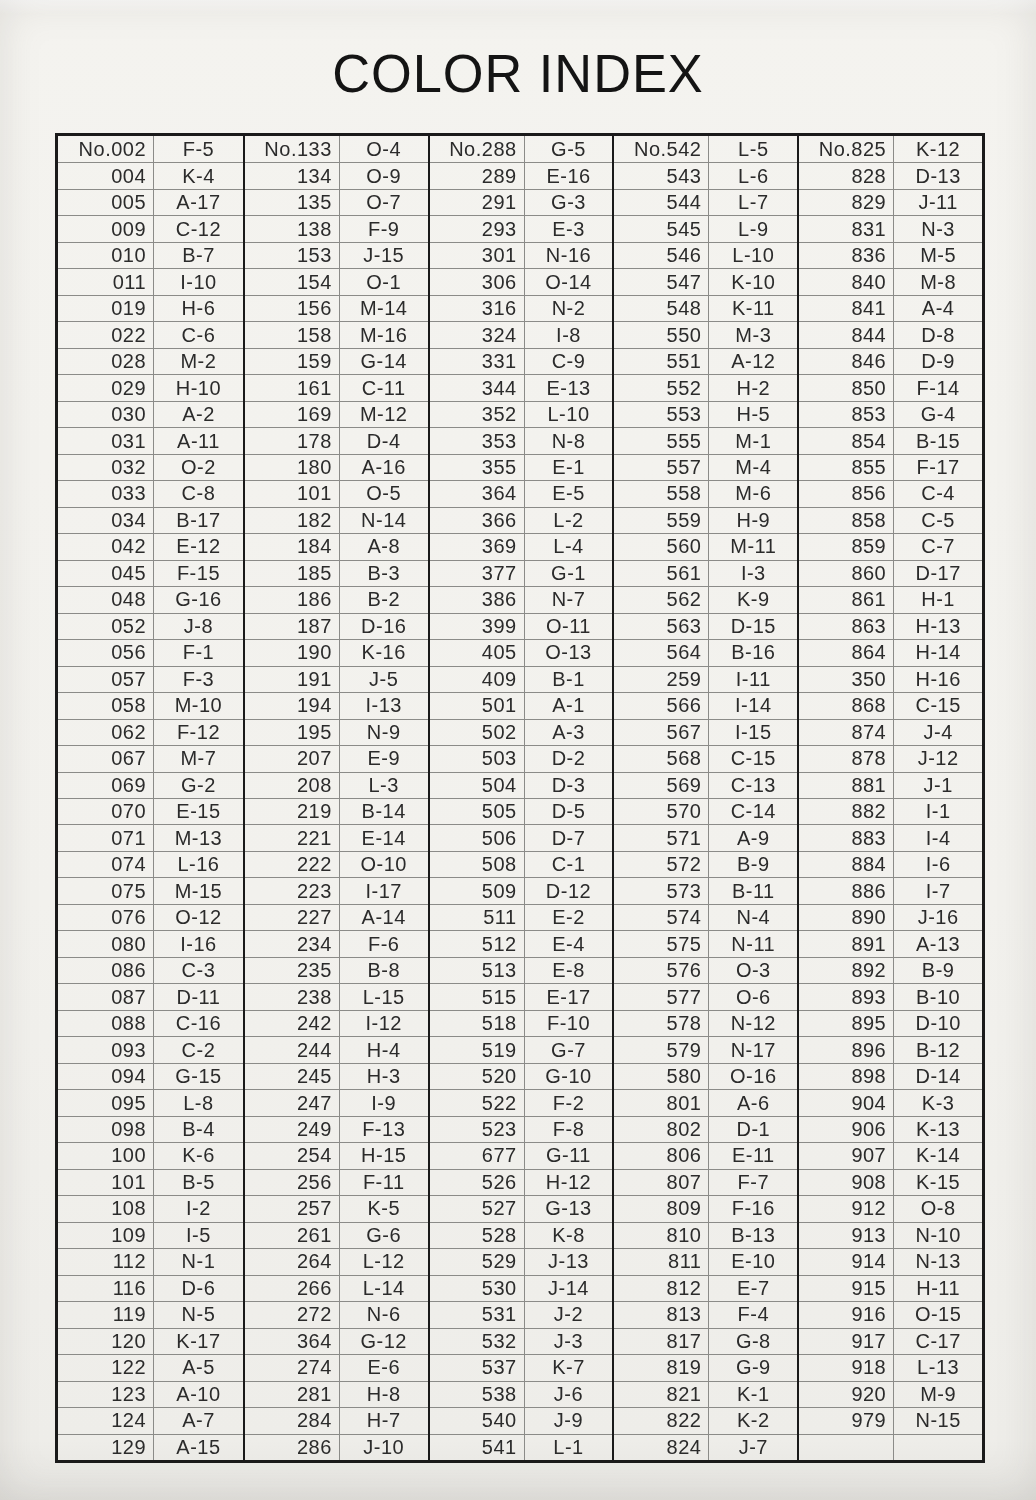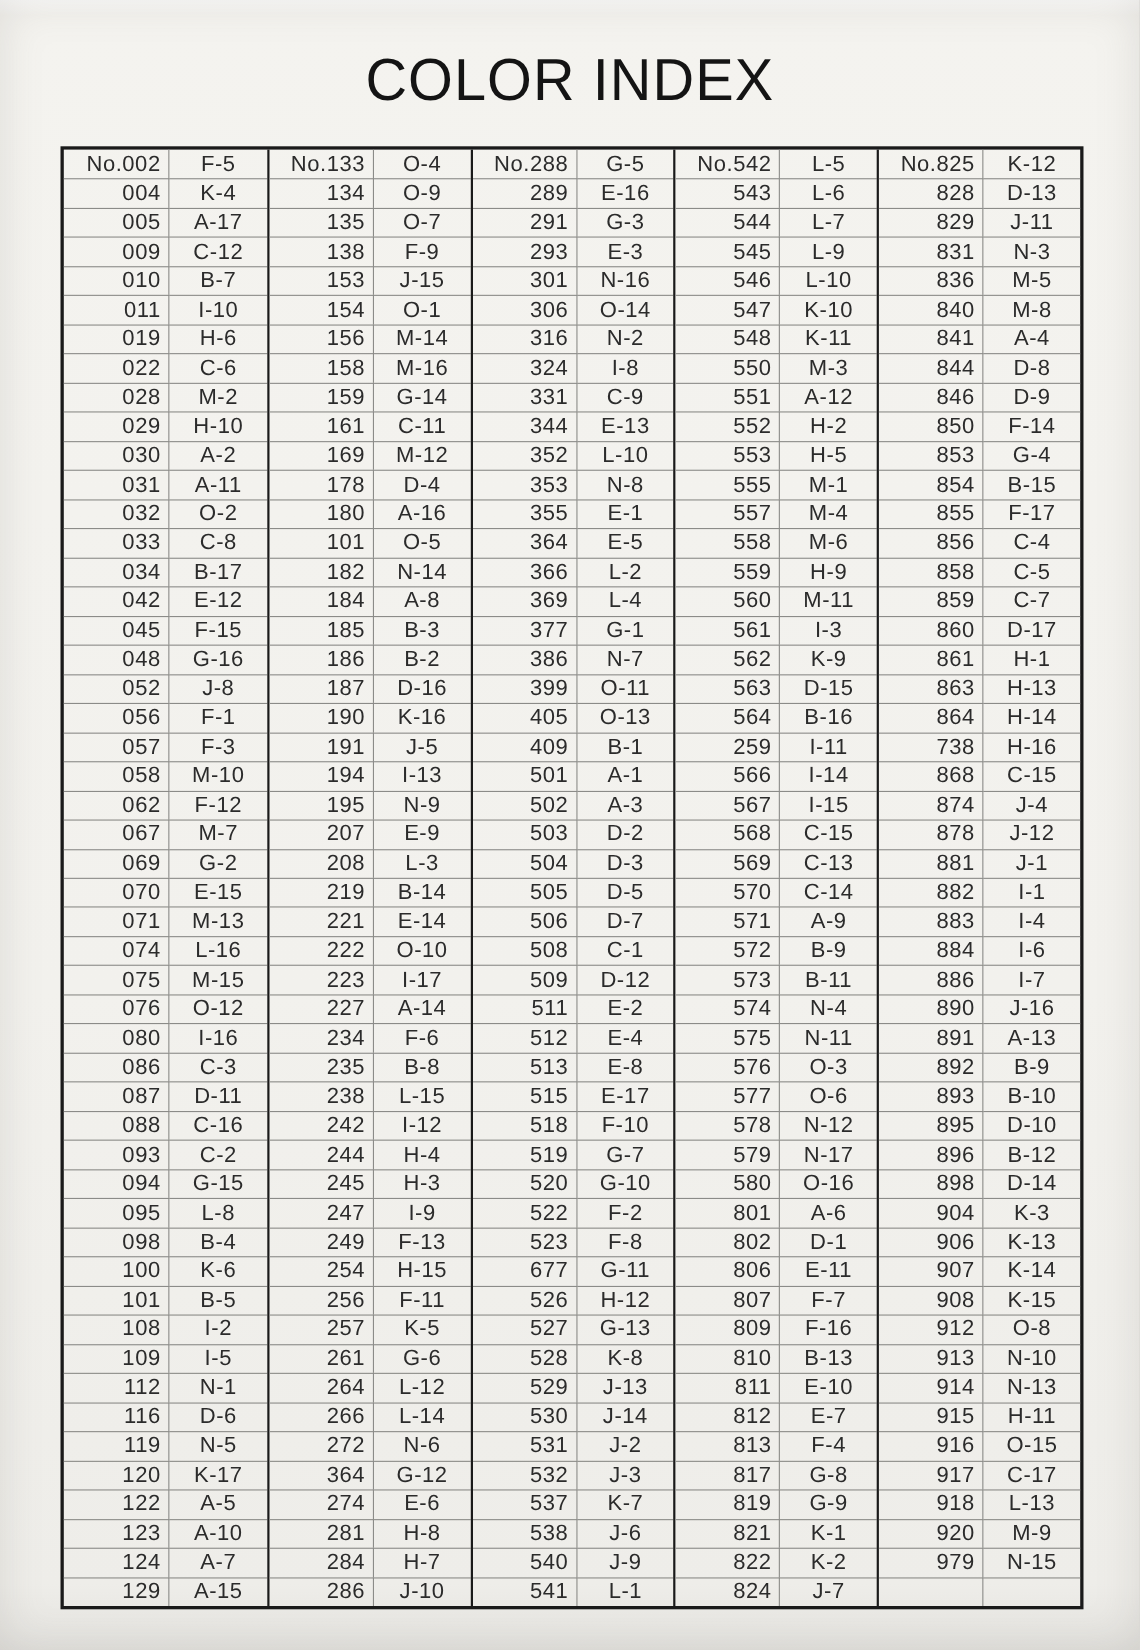--- a/index.html
+++ b/index.html
@@ -518,21 +518,21 @@
         <div class="cell num">859</div>
         <div class="cell code">C-7</div>
         <div class="cell num">860</div>
         <div class="cell code">D-17</div>
         <div class="cell num">861</div>
         <div class="cell code">H-1</div>
         <div class="cell num">863</div>
         <div class="cell code">H-13</div>
         <div class="cell num">864</div>
         <div class="cell code">H-14</div>
-        <div class="cell num">738</div>
+        <div class="cell num">350</div>
         <div class="cell code">H-16</div>
         <div class="cell num">868</div>
         <div class="cell code">C-15</div>
         <div class="cell num">874</div>
         <div class="cell code">J-4</div>
         <div class="cell num">878</div>
         <div class="cell code">J-12</div>
         <div class="cell num">881</div>
         <div class="cell code">J-1</div>
         <div class="cell num">882</div>

